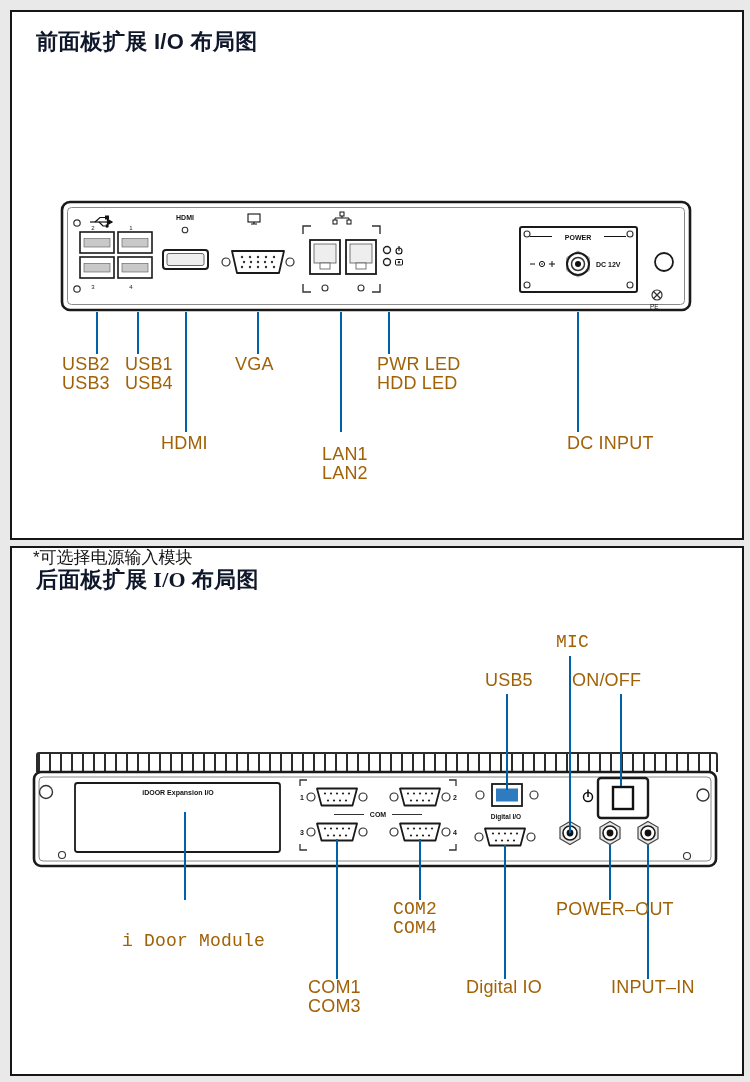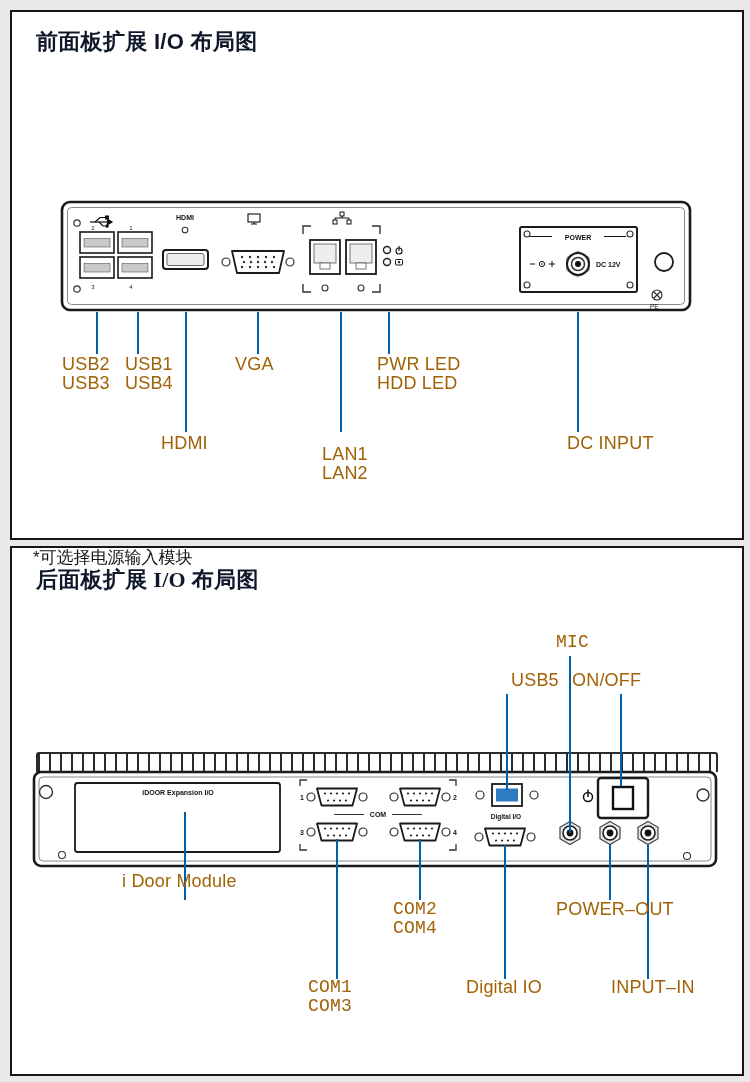--- a/index.html
+++ b/index.html
@@ -195,21 +195,21 @@
   <div>LAN1</div>
   <div>LAN2</div>
 </div>
 <div class="lbl" style="left:567px;top:434px;">DC INPUT</div>
 <div class="lbl-sm" style="left:33px;top:511px;margin-top:35px;">*可选择电源输入模块</div>
 
 <div class="panel-box" style="top:546px;"></div>
 <div class="section-title" style="left:36px;top:565px;font-family:Liberation Serif, serif;">后面板扩展 I/O 布局图</div>
 
 <div class="lbl" style="left:556px;top:633px;font-family:Liberation Mono, monospace;">MIC</div>
-<div class="lbl" style="left:485px;top:671px;margin-left:26px;">USB5</div>
+<div class="lbl" style="left:485px;top:671px;">USB5</div>
 <div class="lbl" style="left:572px;top:671px;">ON/OFF</div>
 
 <div class="fins"></div>
 
 <svg style="left:32px;top:770px;" width="686" height="98" viewBox="0 0 686 98">
   <defs>
     <g id="db9">
       <circle cx="-26" cy="0" r="4" fill="#fff" stroke="#333" stroke-width="1.2"></circle>
       <circle cx="26" cy="0" r="4" fill="#fff" stroke="#333" stroke-width="1.2"></circle>
       <path d="M-20 -8.5 L20 -8.5 L15.5 8.5 L-15.5 8.5 Z" fill="#fff" stroke="#1a1a1a" stroke-width="1.8" stroke-linejoin="round"></path>
@@ -295,24 +295,24 @@
 <div class="vline" style="left:569px;top:656px;height:177px;"></div>
 <div class="vline" style="left:506px;top:694px;height:96px;"></div>
 <div class="vline" style="left:620px;top:694px;height:92px;"></div>
 <div class="vline" style="left:184px;top:812px;height:88px;"></div>
 <div class="vline" style="left:419px;top:839px;height:61px;"></div>
 <div class="vline" style="left:609px;top:845px;height:55px;"></div>
 <div class="vline" style="left:336px;top:839px;height:140px;"></div>
 <div class="vline" style="left:504px;top:845px;height:134px;"></div>
 <div class="vline" style="left:647px;top:845px;height:134px;"></div>
 
-<div class="lbl" style="left:122px;top:872px;">i Door Module</div>
+<div class="lbl" style="left:122px;top:932px;font-family:Liberation Mono, monospace;">i Door Module</div>
 <div class="lbl" style="left:393px;top:900px;font-family:Liberation Mono, monospace;">
   <div>COM2</div>
   <div>COM4</div>
 </div>
 <div class="lbl" style="left:556px;top:900px;">POWER–OUT</div>
-<div class="lbl" style="left:308px;top:978px;font-family:Liberation Mono, monospace;">
+<div class="lbl" style="left:308px;top:978px;">
   <div>COM1</div>
   <div>COM3</div>
 </div>
 <div class="lbl" style="left:466px;top:978px;">Digital IO</div>
 <div class="lbl" style="left:611px;top:978px;">INPUT–IN</div>
 
 </body></html>

